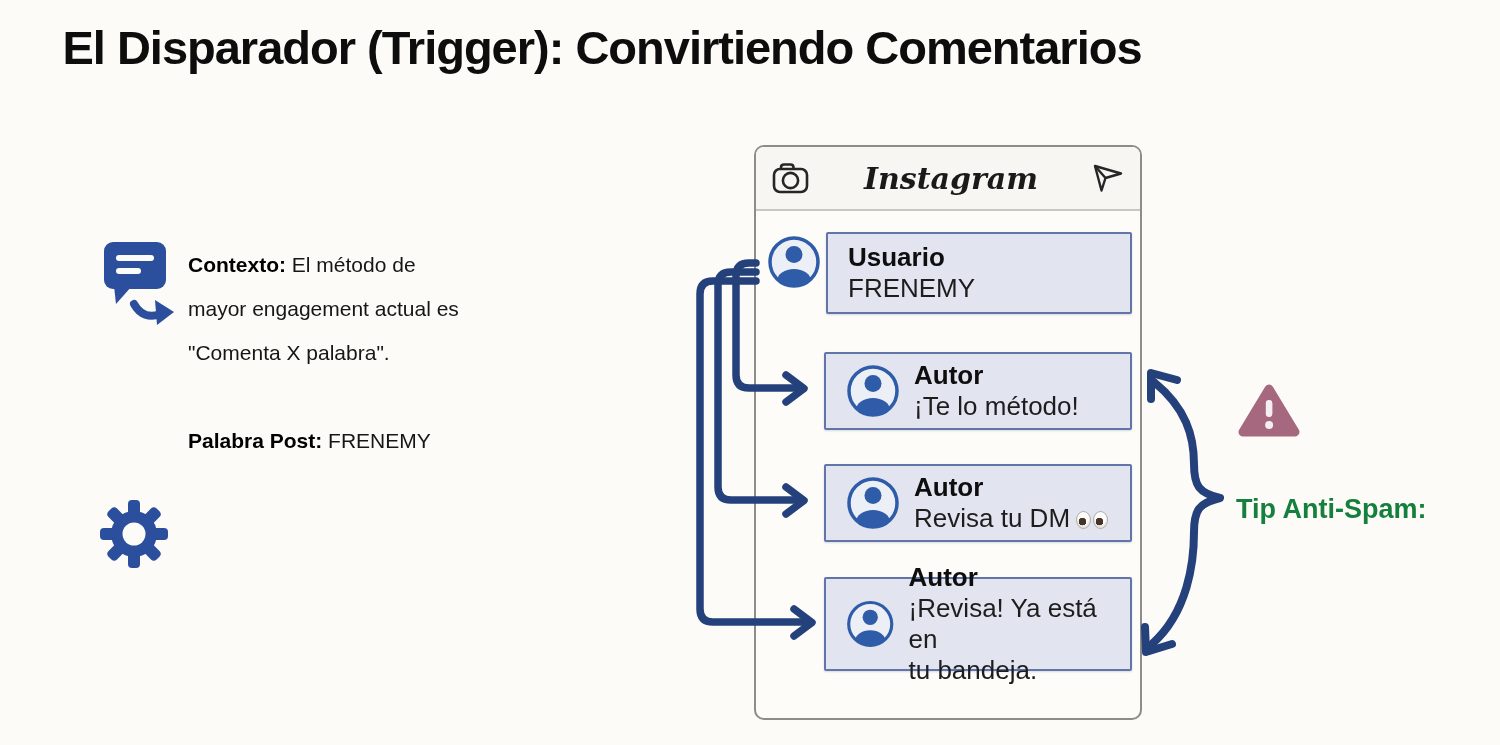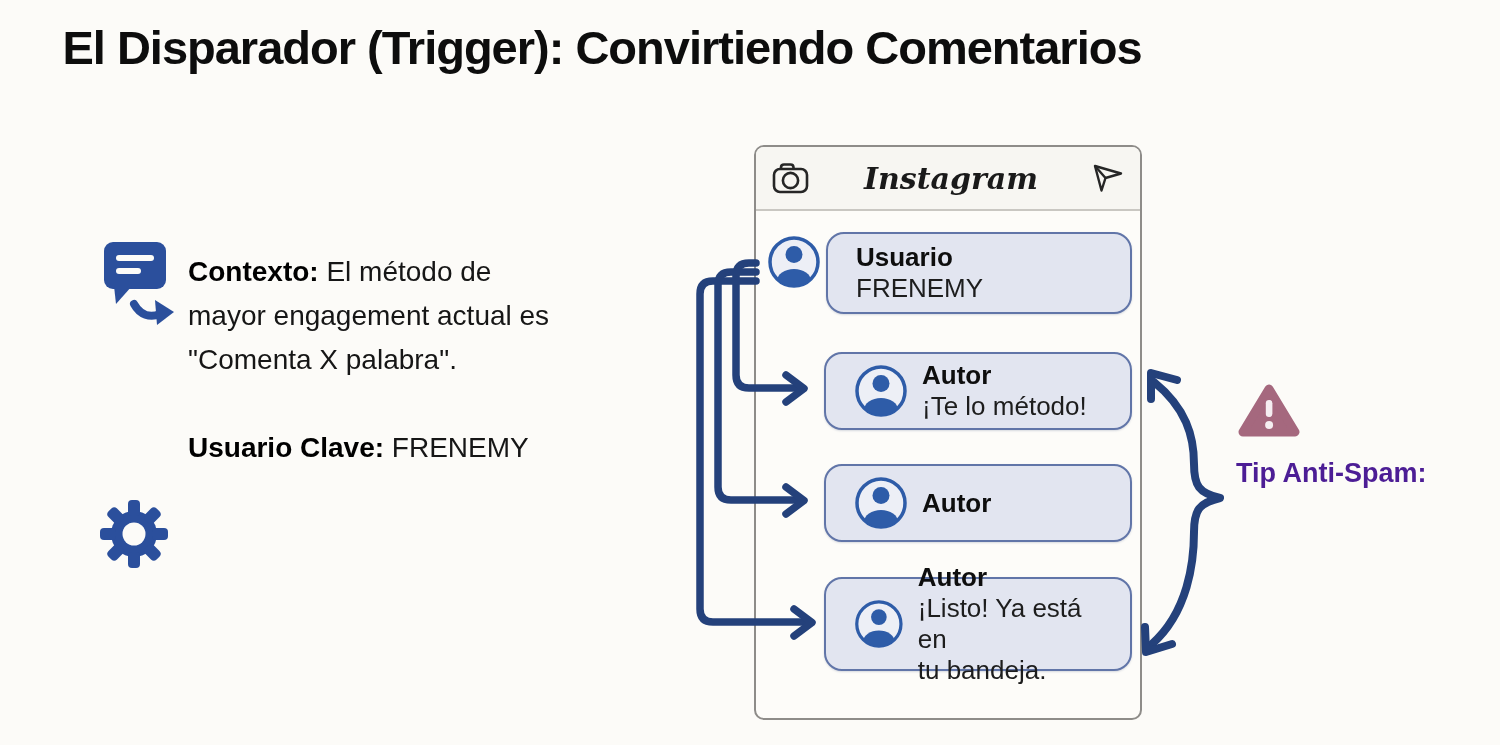--- a/index.html
+++ b/index.html
@@ -14,43 +14,43 @@
 
   
   .slide-title{
     position:absolute;top:20px;left:0;right:0;
     text-align:center;
     font-size:47px;font-weight:700;letter-spacing:-1px;color:#0d0d0d;
   }
 
   
   .icon-abs{position:absolute;}
-  .lp-text{position:absolute;font-size:28px;line-height:44px;color:#161616;}
+  .lp-text{position:absolute;font-size:21px;line-height:44px;color:#161616;}
   .lp-text b{font-weight:700;color:#000;}
   .pre{white-space:pre-line;}
 
   
   .phone{
     position:absolute;left:754px;top:145px;width:388px;height:575px;
     background:#fdfcf9;border:2.5px solid #8e8c89;border-radius:10px;
     box-sizing:border-box;z-index:1;
   }
   .phone-header{
     height:62px;display:flex;align-items:center;justify-content:space-between;
     padding:0 16px;background:#f7f6f2;
     border-bottom:2px solid #c9c7c2;border-radius:8px 8px 0 0;
   }
   .ig-logo{
     font-family:"DejaVu Serif", serif;
     font-style:italic;font-weight:600;font-size:30px;color:#1a1a1a;
   }
   .bubble{
     position:absolute;box-sizing:border-box;
-    background:#e2e5f0;border:2.5px solid #6175a8;border-radius:18px;
-    display:flex;align-items:center;gap:14px;padding:0 28px;
+    background:#e2e5f0;border:2.5px solid #6175a8;border-radius:2px;
+    display:flex;align-items:center;gap:14px;padding:0 20px;
     box-shadow:0 1px 2px rgba(40,60,110,.18);
   }
   .msg-texts{display:flex;flex-direction:column;justify-content:center;}
   .msg-sender{font-weight:700;font-size:26px;line-height:31px;color:#0e0e0e;}
   .msg-body{font-size:26px;line-height:31px;color:#1d1d1d;}
   .avatar-out{position:absolute;}
   .eyes{display:inline-flex;gap:2px;vertical-align:-2px;margin-left:6px;}
   .eye{
     width:13px;height:16px;border-radius:50%;
     background:radial-gradient(circle at 42% 60%, #473425 0 3.6px, #fdfdfd 4px);
@@ -58,21 +58,21 @@
   }
 
   
   .overlay{position:absolute;inset:0;z-index:3;pointer-events:none;}
   .arrow{stroke:#24417b;stroke-width:7.5;fill:none;stroke-linecap:round;stroke-linejoin:round;}
   .arrow-head{stroke:#24417b;stroke-width:7.5;fill:none;stroke-linecap:round;stroke-linejoin:round;}
   .brace{stroke:#24417b;stroke-width:8;fill:none;stroke-linecap:round;stroke-linejoin:round;}
 
   
   .tip-block{position:absolute;left:1236px;top:430px;width:220px;font-size:26.5px;line-height:32px;color:#161616;}
-  .tip-block b{display:block;font-weight:700;color:#4c1d95;font-size:27px;}
+  .tip-block b{display:block;font-weight:700;color:#15803d;font-size:27px;margin-top:36px;}
 </style>
 </head>
 <body>
 
 <svg width="0" height="0" style="position:absolute">
   <defs>
     <symbol id="avatar-sym" viewBox="0 0 54 54">
       <clipPath id="av-clip">
           <circle cx="27" cy="27" r="24"></circle>
         </clipPath>
@@ -99,21 +99,21 @@
   </svg>
 
   <p class="lp-text" style="left:188px;top:222px;width:500px">
     <b>Contexto:</b>
     <span class="pre">El método de
 mayor engagement actual es
 "Comenta X palabra".</span>
   </p>
 
   <p class="lp-text" style="left:188px;top:398px;width:500px">
-    <b>Usuario Clave:</b>
+    <b>Palabra Post:</b>
     <span>FRENEMY</span>
   </p>
 
   <svg class="icon-abs" style="left:96px;top:496px" width="76" height="76" viewBox="0 0 76 76">
     <g fill="#2b4f9c">
       <circle cx="38" cy="38" r="23"></circle>
       <g>
         <rect x="32" y="4" width="12" height="16" rx="4"></rect>
         <rect x="32" y="56" width="12" height="16" rx="4"></rect>
         <rect x="4" y="32" width="16" height="12" rx="4"></rect>
@@ -163,30 +163,34 @@
         <span class="msg-body">¡Te lo método!</span>
       </div>
     </div>
 
     <div class="bubble" style="left:68px;top:317px;width:308px;height:78px">
       <svg width="54" height="54">
           <use href="#avatar-sym"></use>
         </svg>
       <div class="msg-texts">
         <span class="msg-sender">Autor</span>
+        <span class="msg-body"><span>Revisa tu DM</span><span class="eyes">
+              <span class="eye"></span>
+              <span class="eye"></span>
+            </span></span>
       </div>
     </div>
 
     <div class="bubble" style="left:68px;top:430px;width:308px;height:94px">
       <svg width="54" height="54">
           <use href="#avatar-sym"></use>
         </svg>
       <div class="msg-texts">
         <span class="msg-sender">Autor</span>
-        <span class="msg-body pre">¡Listo! Ya está en
+        <span class="msg-body pre">¡Revisa! Ya está en
 tu bandeja.</span>
       </div>
     </div>
   </div>
 
   <svg class="overlay" width="1500" height="745" viewBox="0 0 1500 745">
 
     <path class="arrow" d="M 756 263 L 749 263 Q 736 263 736 276 L 736 375 Q 736 388 749 388 L 800 388"></path>
     <path class="arrow-head" d="M 786 375 L 804 388.5 L 786 402"></path>
 

